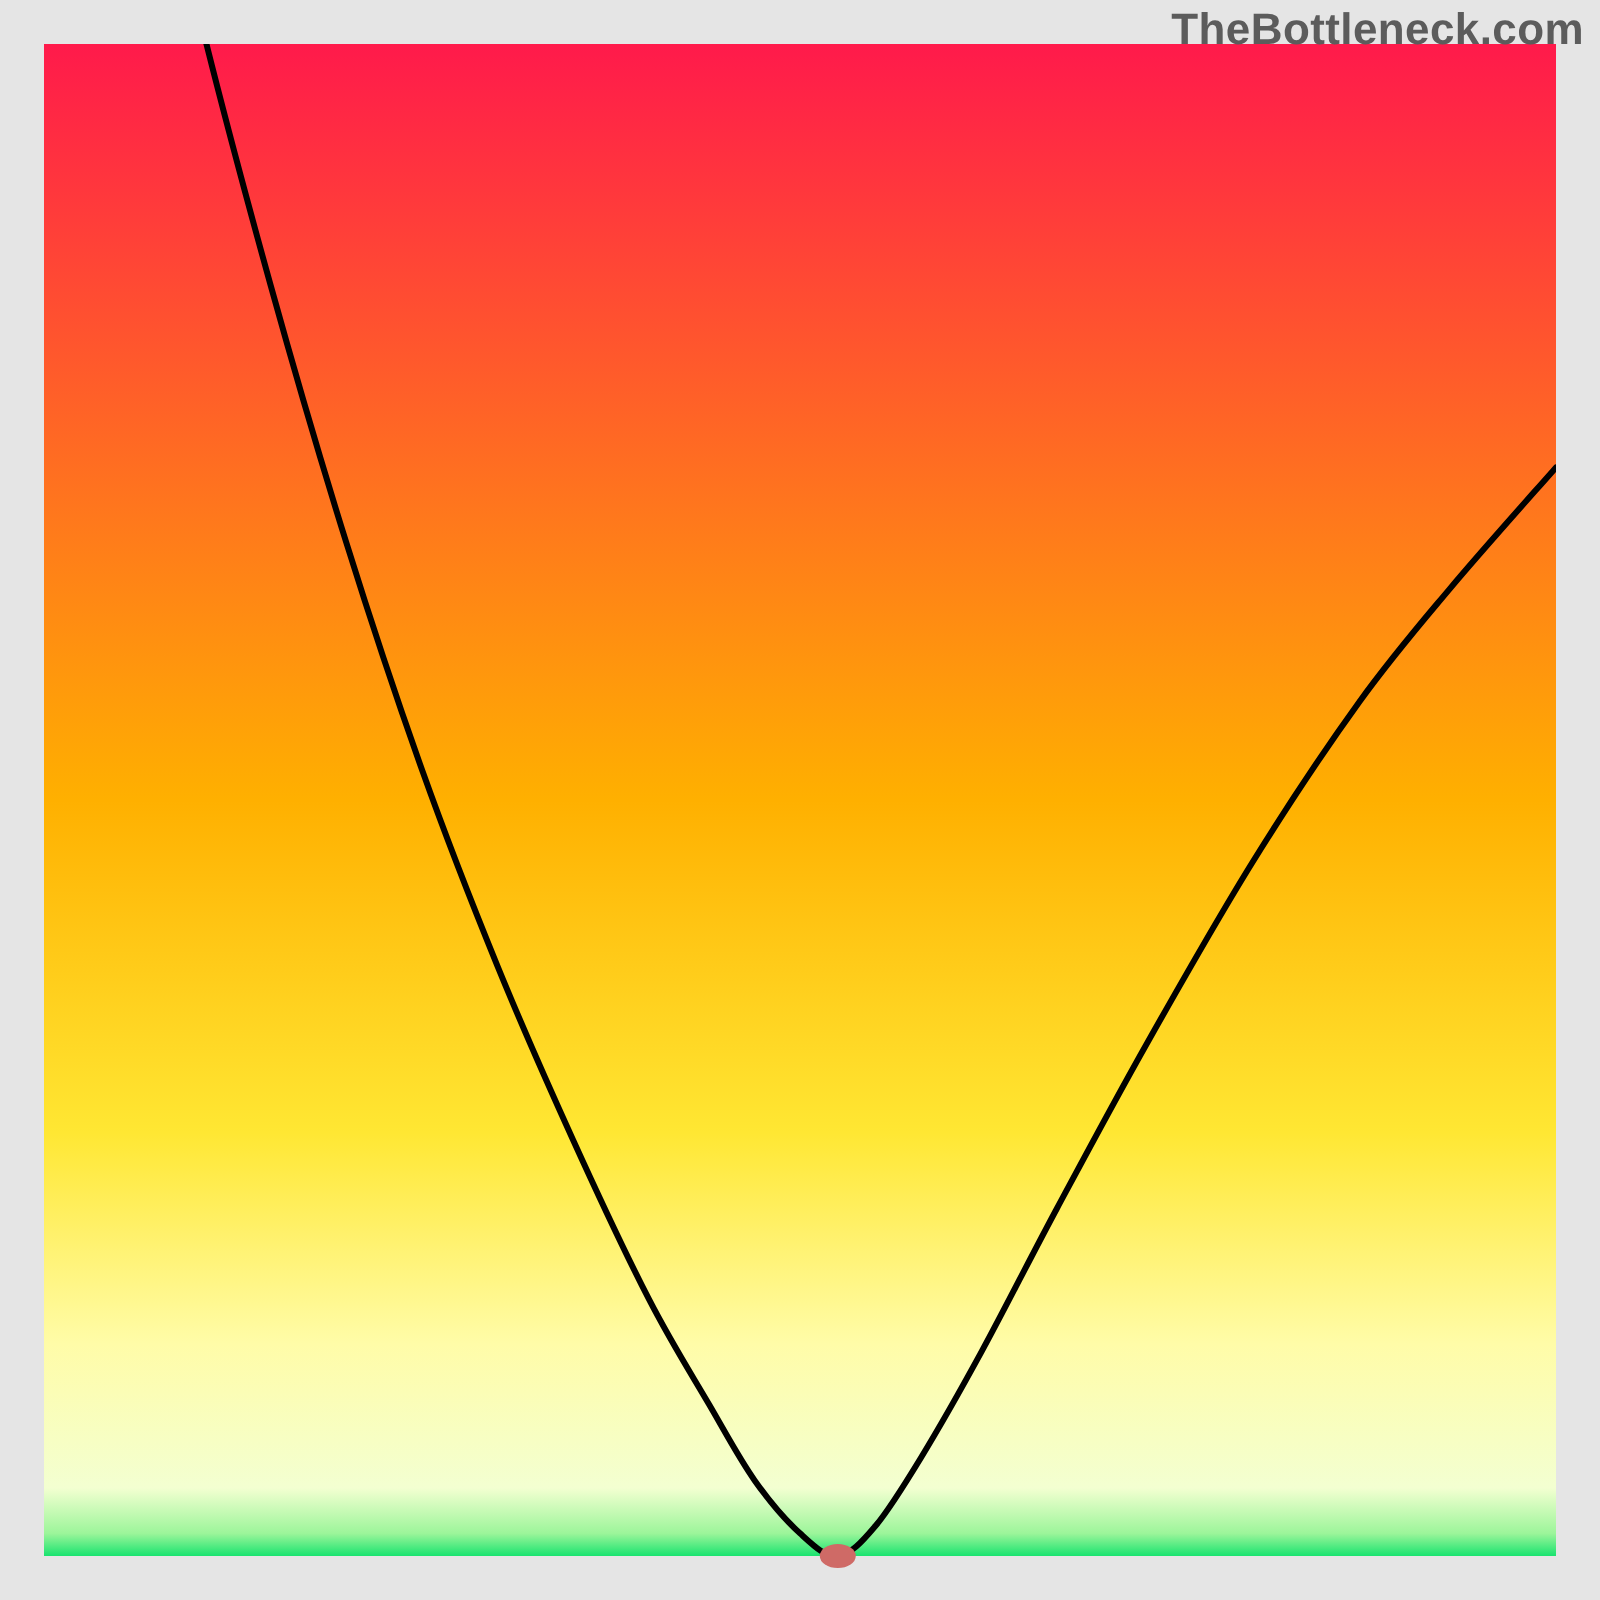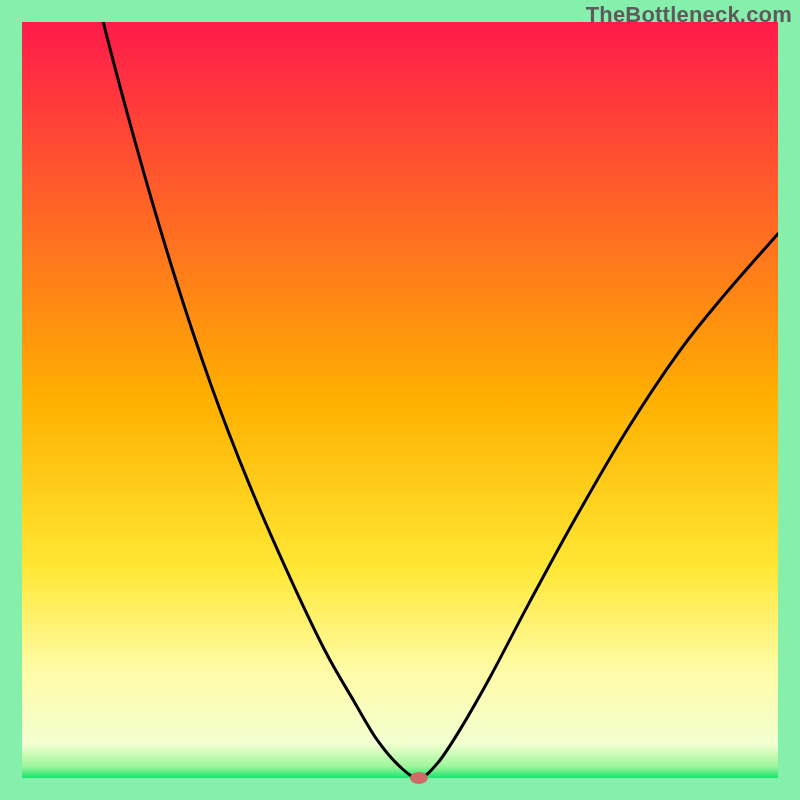--- a/index.html
+++ b/index.html
@@ -9,21 +9,21 @@
     height: 800px;
     background: #000;
     overflow: hidden;
   }
   .frame {
     position: absolute;
     top: 0;
     left: 0;
     width: 800px;
     height: 800px;
-    background: #86efac;
+    background: #e5e5e5;
   }
   .watermark {
     position: absolute;
     top: 2px;
     right: 8px;
     color: #5c5c5c;
     font-family: Arial, Helvetica, sans-serif;
     font-size: 22px;
     font-weight: 600;
     letter-spacing: 0.2px;

